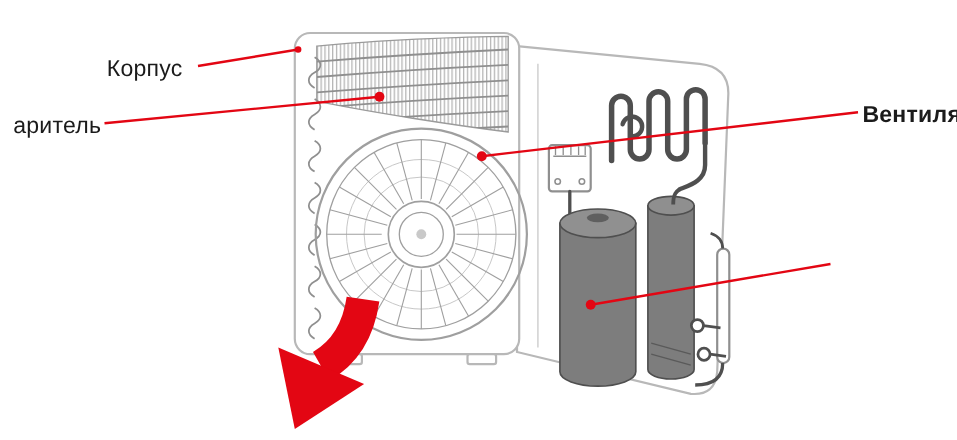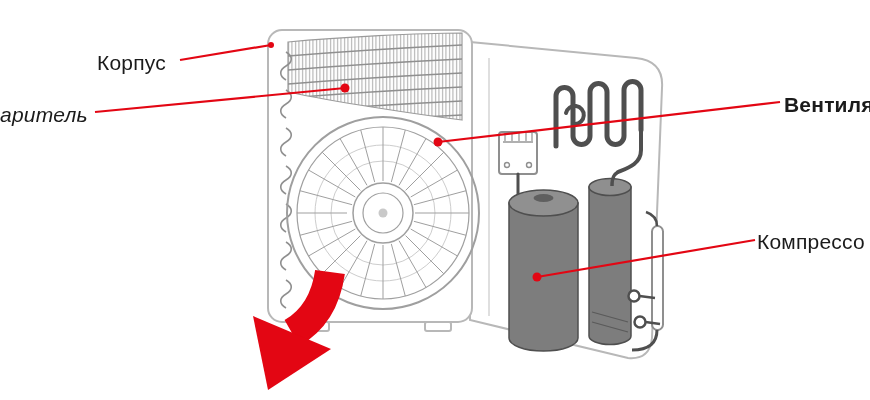--- a/index.html
+++ b/index.html
@@ -144,20 +144,19 @@
       <line x1="755" y1="240" x2="537" y2="277" stroke="#e30613"></line>
       <circle cx="271" cy="45" r="3" fill="#e30613"></circle>
       <circle cx="345" cy="88" r="4.5" fill="#e30613"></circle>
       <circle cx="438" cy="142" r="4.5" fill="#e30613"></circle>
       <circle cx="537" cy="277" r="4.5" fill="#e30613"></circle>
     </g>
   </svg>
 
   <div class="label" style="left:97px;top:49px;">Корпус</div>
 
-  <div class="label" style="left:0px;top:101px;font-style:italic;">
+  <div class="label" style="left:12px;top:101px;">
     <span style="display:block;">аритель</span>
   </div>
 
   <div class="label" style="left:784px;top:91px;font-weight:bold;">Вентиля</div>
 
-  <div class="label" style="left:757px;top:228px;">Компрессо</div>
 </div>
 
 </body></html>

